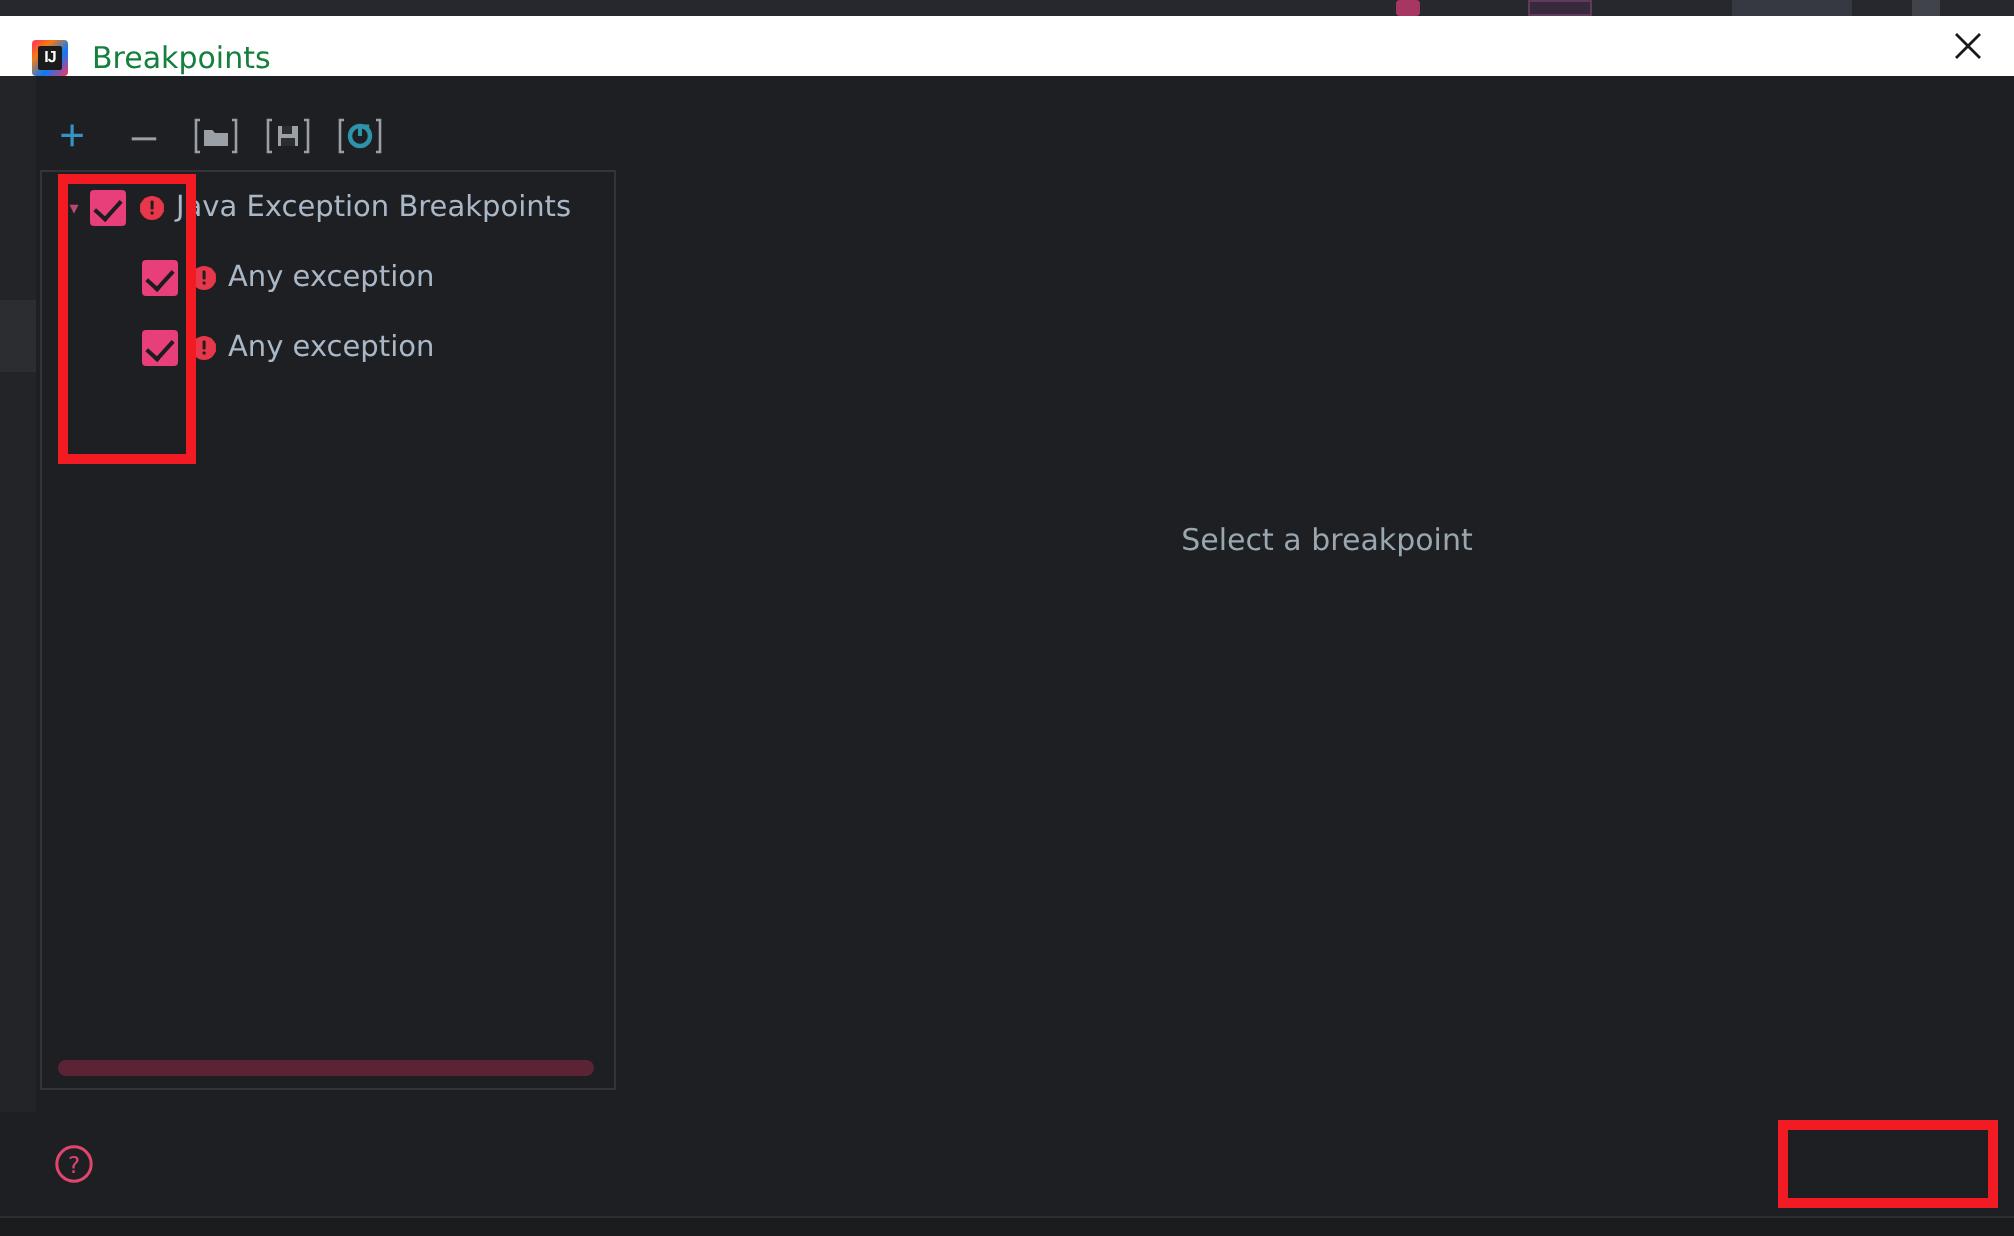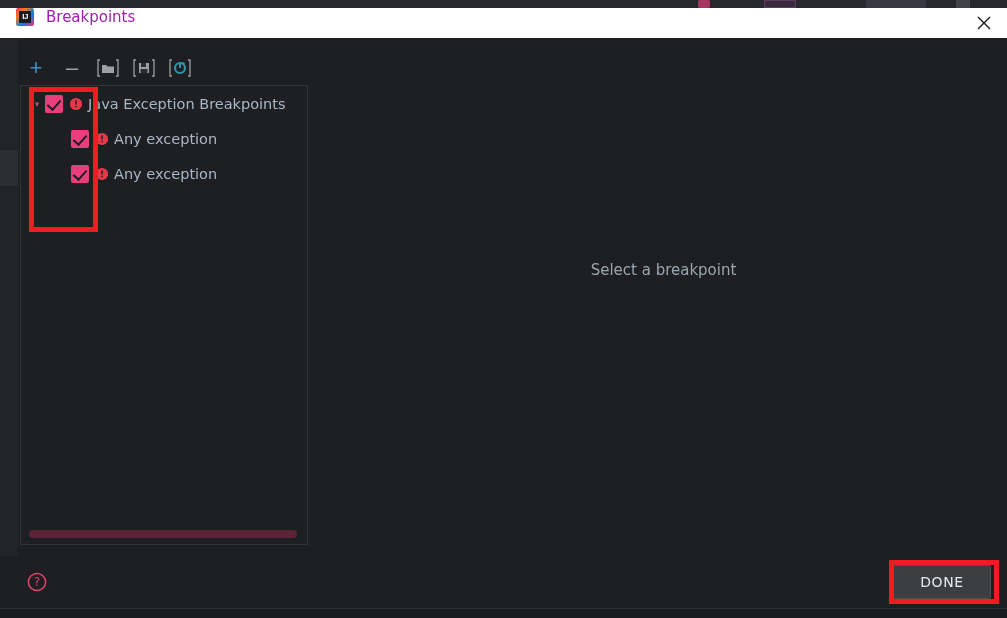--- a/index.html
+++ b/index.html
@@ -19,35 +19,35 @@
   }
   .bg-ghost { position: absolute; top: 0; height: 8px; opacity: .85; }
   .bg-ghost.g1 { left: 698px; width: 12px; background: #c0386e; border-radius: 2px; }
   .bg-ghost.g2 { left: 764px; width: 32px; background: #3a2b3f; border: 1px solid #6a3f66; }
   .bg-ghost.g3 { left: 866px; width: 60px; background: #3a3c44; }
   .bg-ghost.g4 { left: 956px; width: 14px; background: #45484f; }
 
   
   .titlebar {
     position: absolute; left: 0; top: 8px; width: 1007px; height: 30px;
-    background: #ffffff; display: flex; align-items: flex-start;
+    background: #ffffff; display: flex; align-items: flex-end;
   }
   .ij-logo {
     width: 18px; height: 18px; margin-left: 16px; position: relative;
     border-radius: 2px; overflow: hidden;
     background: linear-gradient(135deg, #fe315d 0%, #f97a12 28%, #087cfa 62%, #fe315d 100%);
   }
   .ij-logo .inner {
     position: absolute; left: 3px; top: 3px; width: 12px; height: 12px;
     background: #1b1b1b; border-radius: 1px;
     color: #fff; font-size: 8px; font-weight: bold; line-height: 12px; text-align: center;
     font-family: "Liberation Sans", sans-serif; letter-spacing: -0.5px;
   }
   .title-text {
-    margin-left: 12px; color: #a21caf; font-size: 15px;
+    margin-left: 12px; color: #15803d; font-size: 15px;
     font-family: "DejaVu Sans", sans-serif;
   }
   .close-btn {
     position: absolute; right: 0; top: 0; width: 46px; height: 30px;
     display: flex; align-items: center; justify-content: center; cursor: pointer;
   }
   .close-btn svg { display: block; }
 
   
   .dialog-body {
@@ -274,21 +274,20 @@
     </div>
   </div>
 
   <div class="footer">
     <div class="help-btn">
       <svg width="22" height="22" viewBox="0 0 22 22">
         <circle cx="11" cy="11" r="8.6" fill="none" stroke="#e0456e" stroke-width="1.5"></circle>
         <text x="11" y="15.4" text-anchor="middle" font-size="11.5" fill="#e0456e" font-family="DejaVu Sans, sans-serif">?</text>
       </svg>
     </div>
-    <div class="done-btn">DONE</div>
   </div>
 
   <div class="bottom-rule"></div>
   <div class="bottom-strip"></div>
 
   <div class="annot annot-tree"></div>
   <div class="annot annot-done"></div>
 </div>
 
 </body></html>

